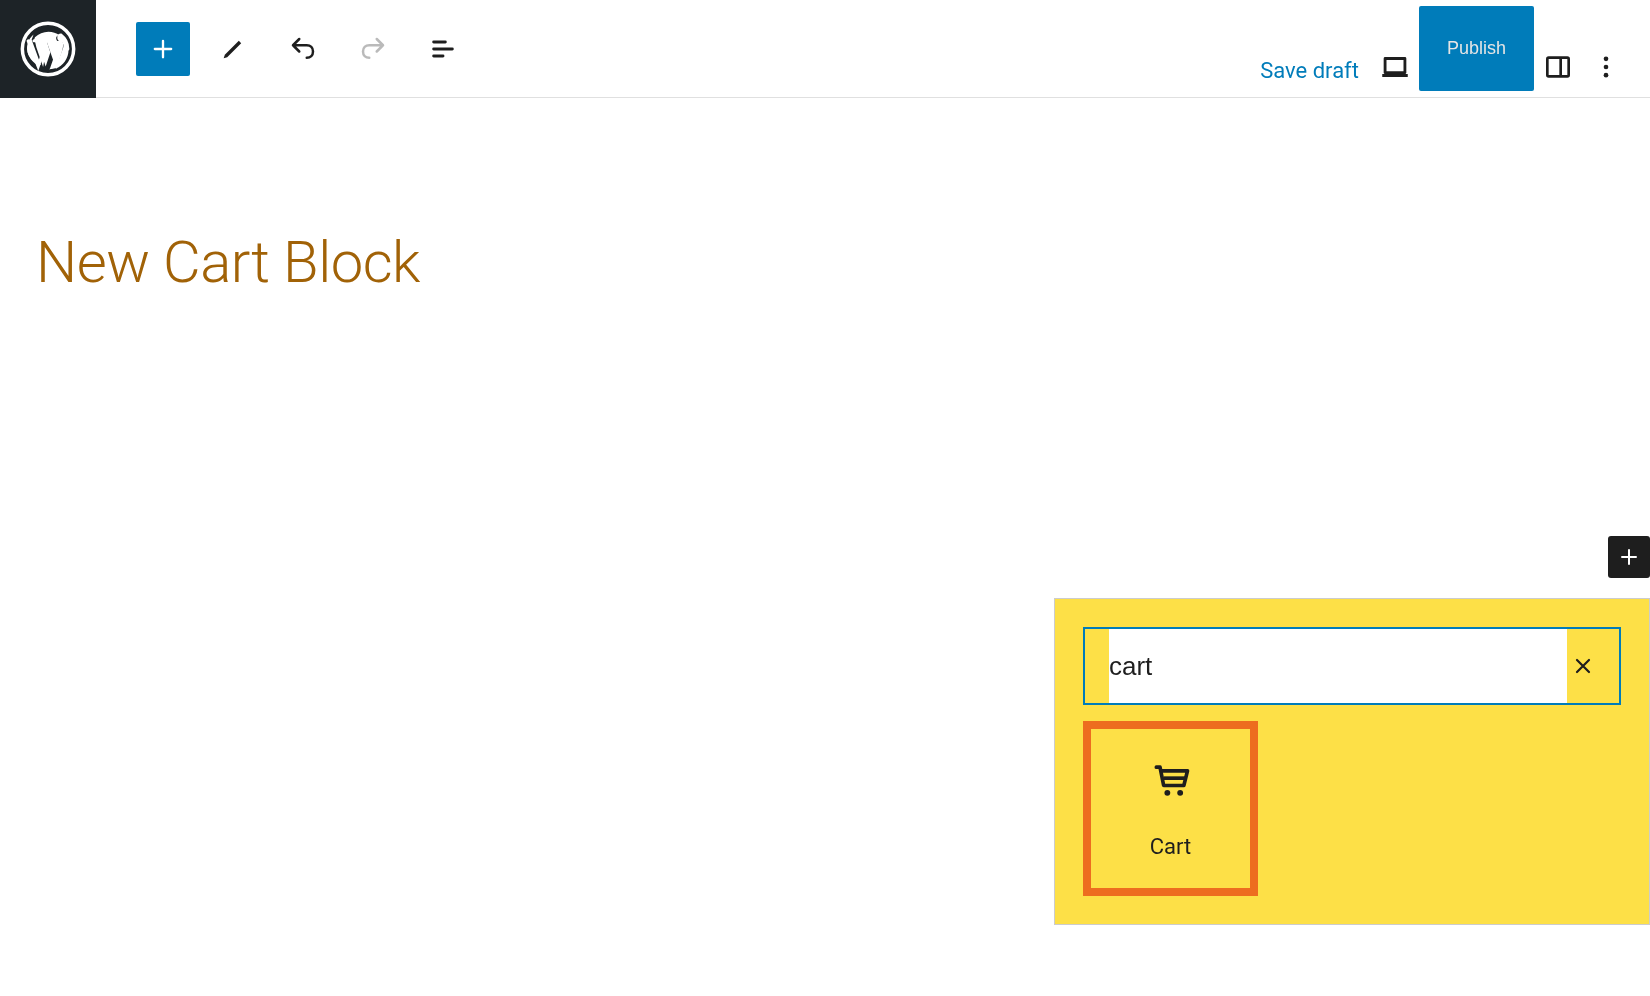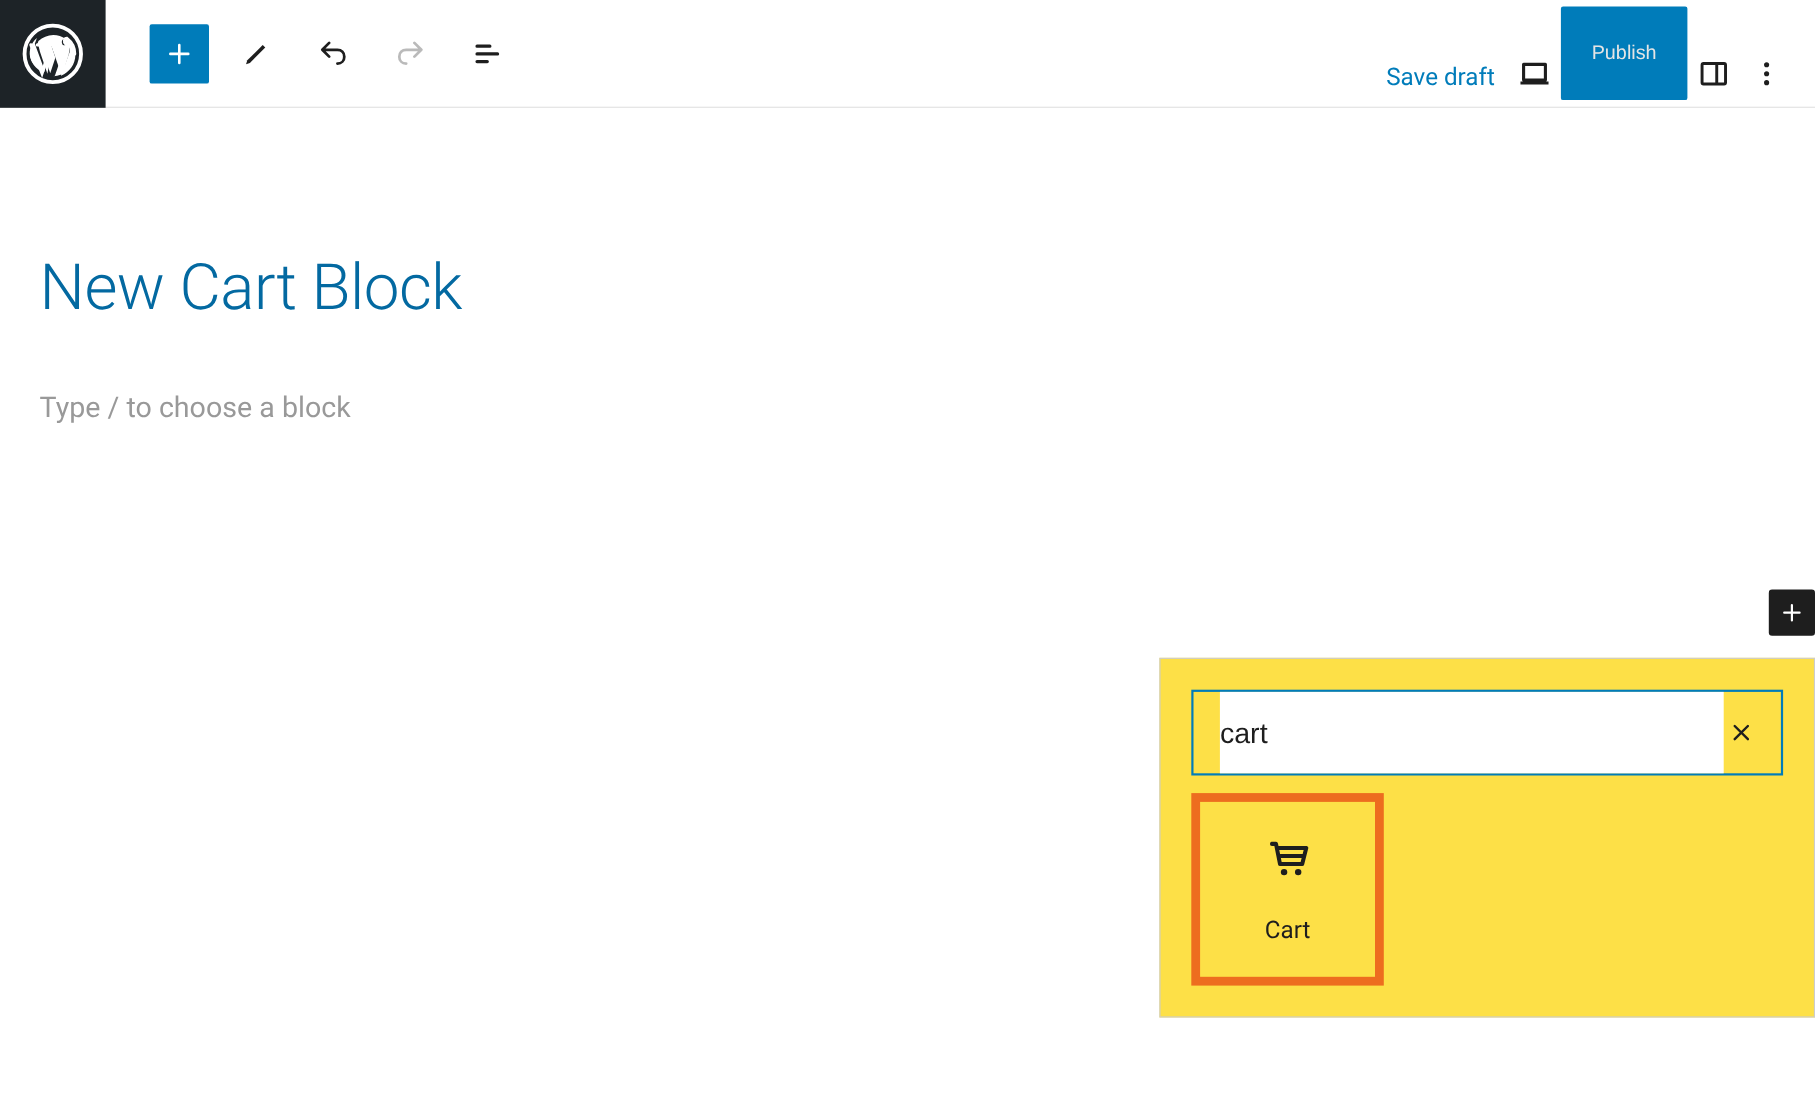--- a/index.html
+++ b/index.html
@@ -109,21 +109,21 @@
       justify-content: center;
       cursor: pointer;
     }
     .editor-area {
       padding: 130px 36px 40px 36px;
       position: relative;
     }
     .page-title {
       font-size: 58px;
       font-weight: 300;
-      color: #0369a1;
+      color: #a16207;
       letter-spacing: -0.5px;
       margin-bottom: 60px;
     }
     .block-placeholder {
       font-size: 26px;
       color: #999;
     }
     .inline-inserter {
       position: absolute;
       top: 438px;
@@ -261,21 +261,20 @@
         <circle cx="12" cy="5" r="2" fill="#1e1e1e"></circle>
         <circle cx="12" cy="12" r="2" fill="#1e1e1e"></circle>
         <circle cx="12" cy="19" r="2" fill="#1e1e1e"></circle>
       </svg>
     </div>
   </div>
 </div>
 
 <div class="editor-area">
   <div class="page-title">New Cart Block</div>
-  <div class="block-placeholder">Type / to choose a block</div>
 
   <div class="inline-inserter">
     <svg width="24" height="24" viewBox="0 0 24 24">
       <path d="M12 5v14M5 12h14" stroke="white" stroke-width="2" stroke-linecap="round"></path>
     </svg>
   </div>
 
   <div class="block-picker">
     <div class="search-wrapper">
       <input class="search-input" type="text" value="cart" style="">

